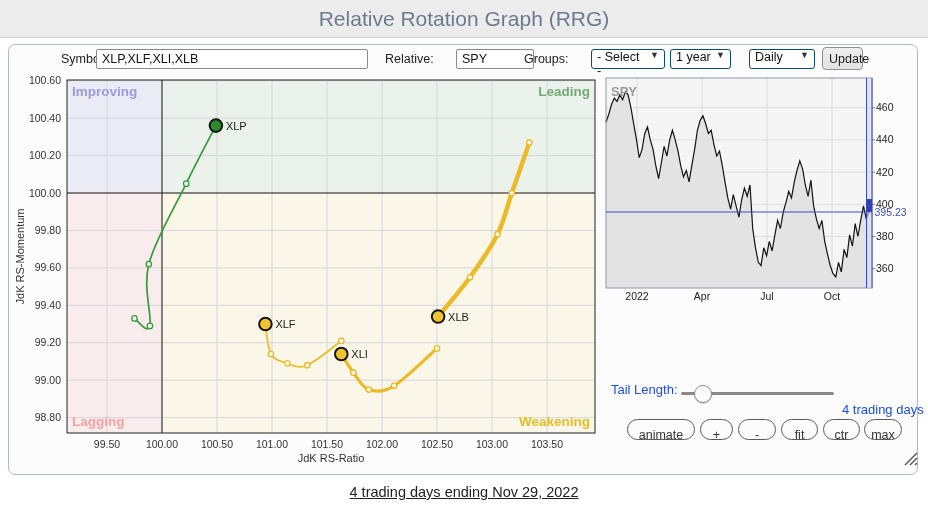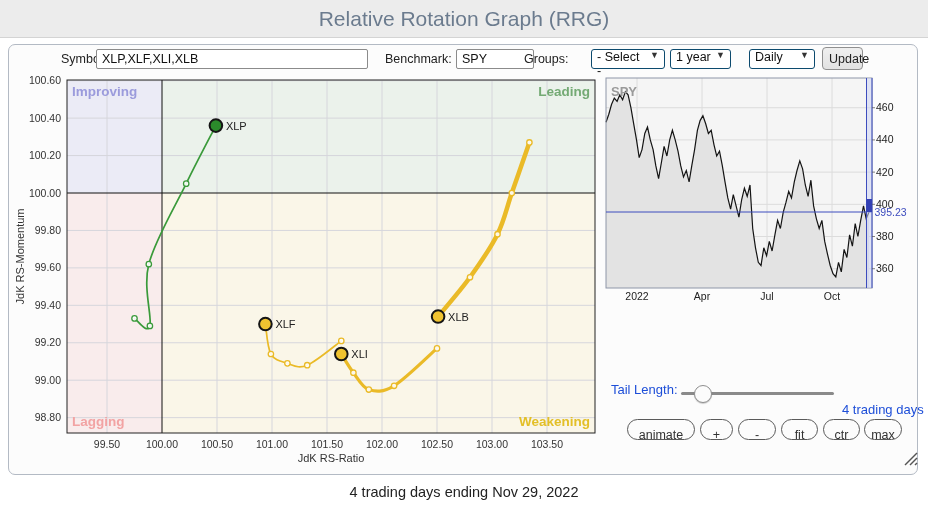--- a/index.html
+++ b/index.html
@@ -42,37 +42,37 @@
   .slider-thumb{
     position:absolute;left:694px;top:385px;width:16px;height:16px;border-radius:50%;
     background:#fcfcfc;border:1px solid #8f8f8f;box-shadow:0 1px 1px rgba(0,0,0,.2);
   }
   .pill{
     position:absolute;top:419px;height:21px;border:1px solid #5a5a5a;border-radius:11px;
     background:transparent;font-size:12.5px;color:#333;font-family:inherit;padding:8px 2px;
   }
   .caption{
     position:absolute;left:0;top:484px;width:928px;text-align:center;
-    font-size:14.5px;color:#222;
+    font-size:14.5px;color:#222;text-decoration:underline;
   }
   svg{position:absolute;}
   svg text{font-family:"Liberation Sans",sans-serif;}
 </style>
 </head>
 <body>
 
 <div class="titlebar">
   <div class="title">Relative Rotation Graph (RRG)</div>
 </div>
 
 <div class="panel"></div>
 
 <div class="tb-label" style="left:61px;top:52px;">Symbols:</div>
 <input class="tb-input" style="left: 96px; top: 49px; width: 260px;" value="XLP,XLF,XLI,XLB">
-<div class="tb-label" style="left:385px;top:52px;">Benchmark:</div>
+<div class="tb-label" style="left:385px;top:52px;">Relative:</div>
 <input class="tb-input" style="left: 456px; top: 49px; width: 66px;" value="SPY">
 <div class="tb-label" style="left:524px;top:52px;">Groups:</div>
 
 <div class="fselect" style="left:591px;top:49px;width:74px;">
   <span>- Select -</span>
   <span class="chev">▼</span>
 </div>
 <div class="fselect" style="left:670px;top:49px;width:61px;">
   <span>1 year</span>
   <span class="chev">▼</span>

